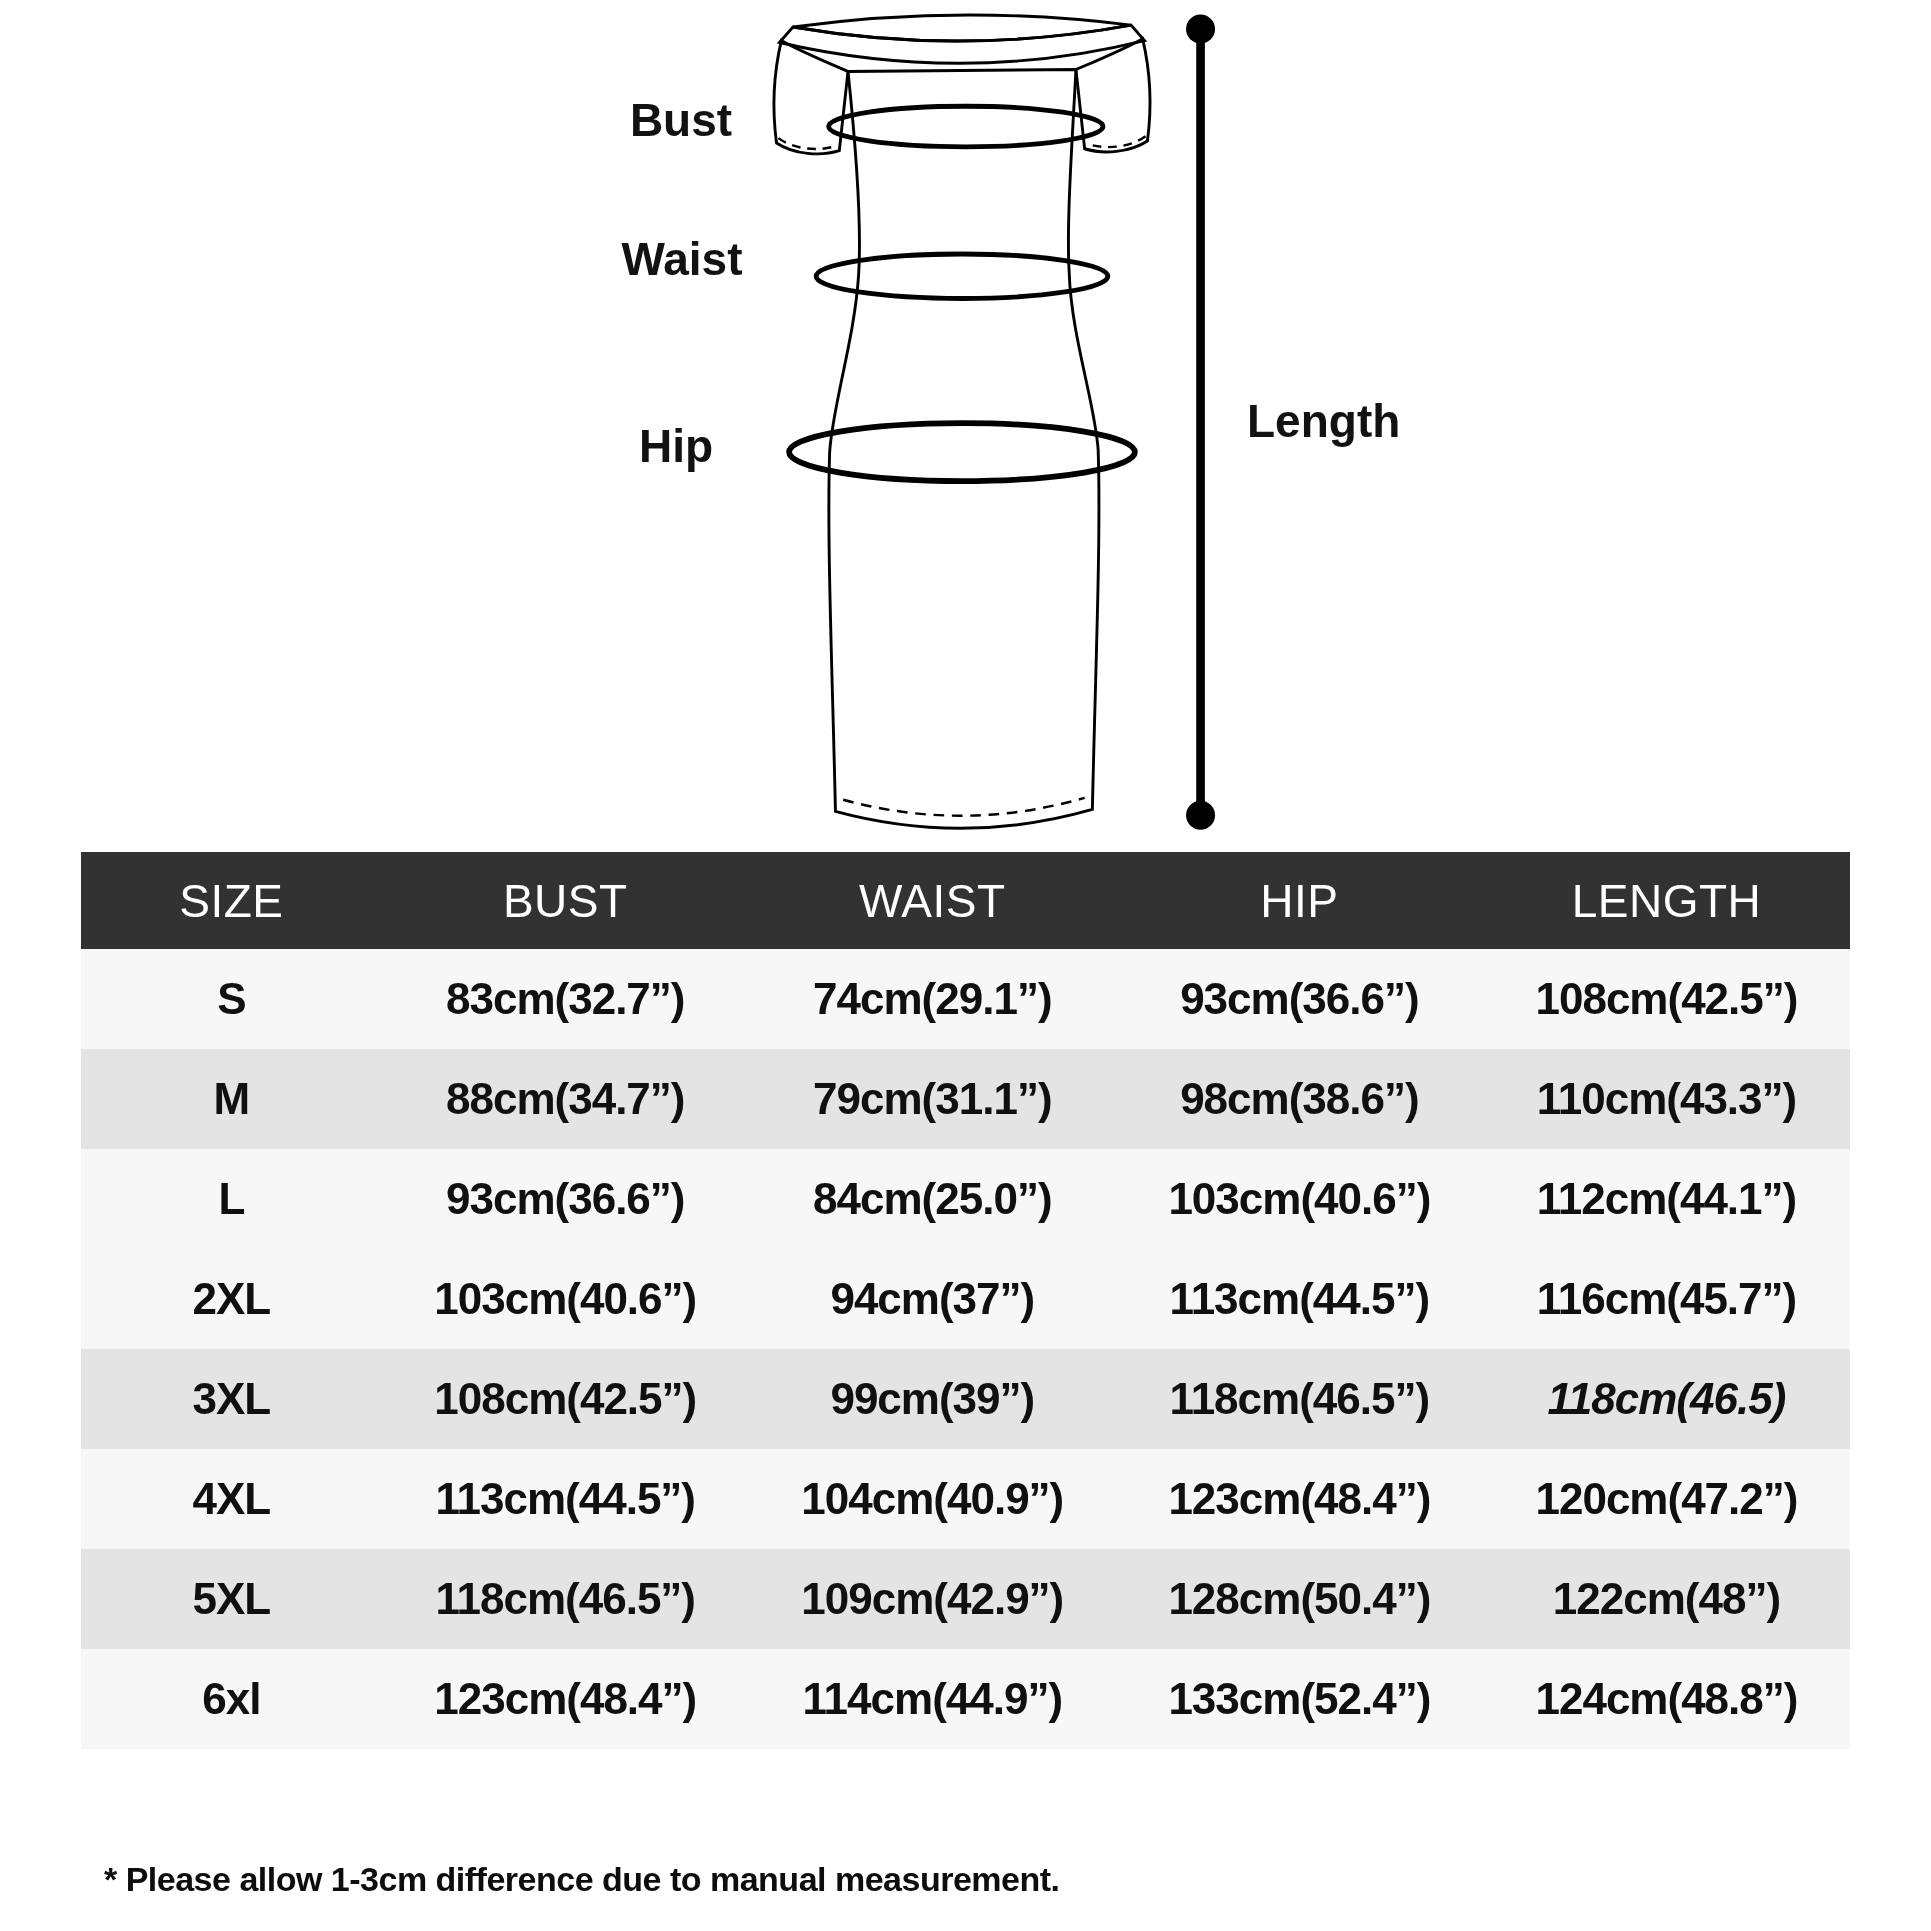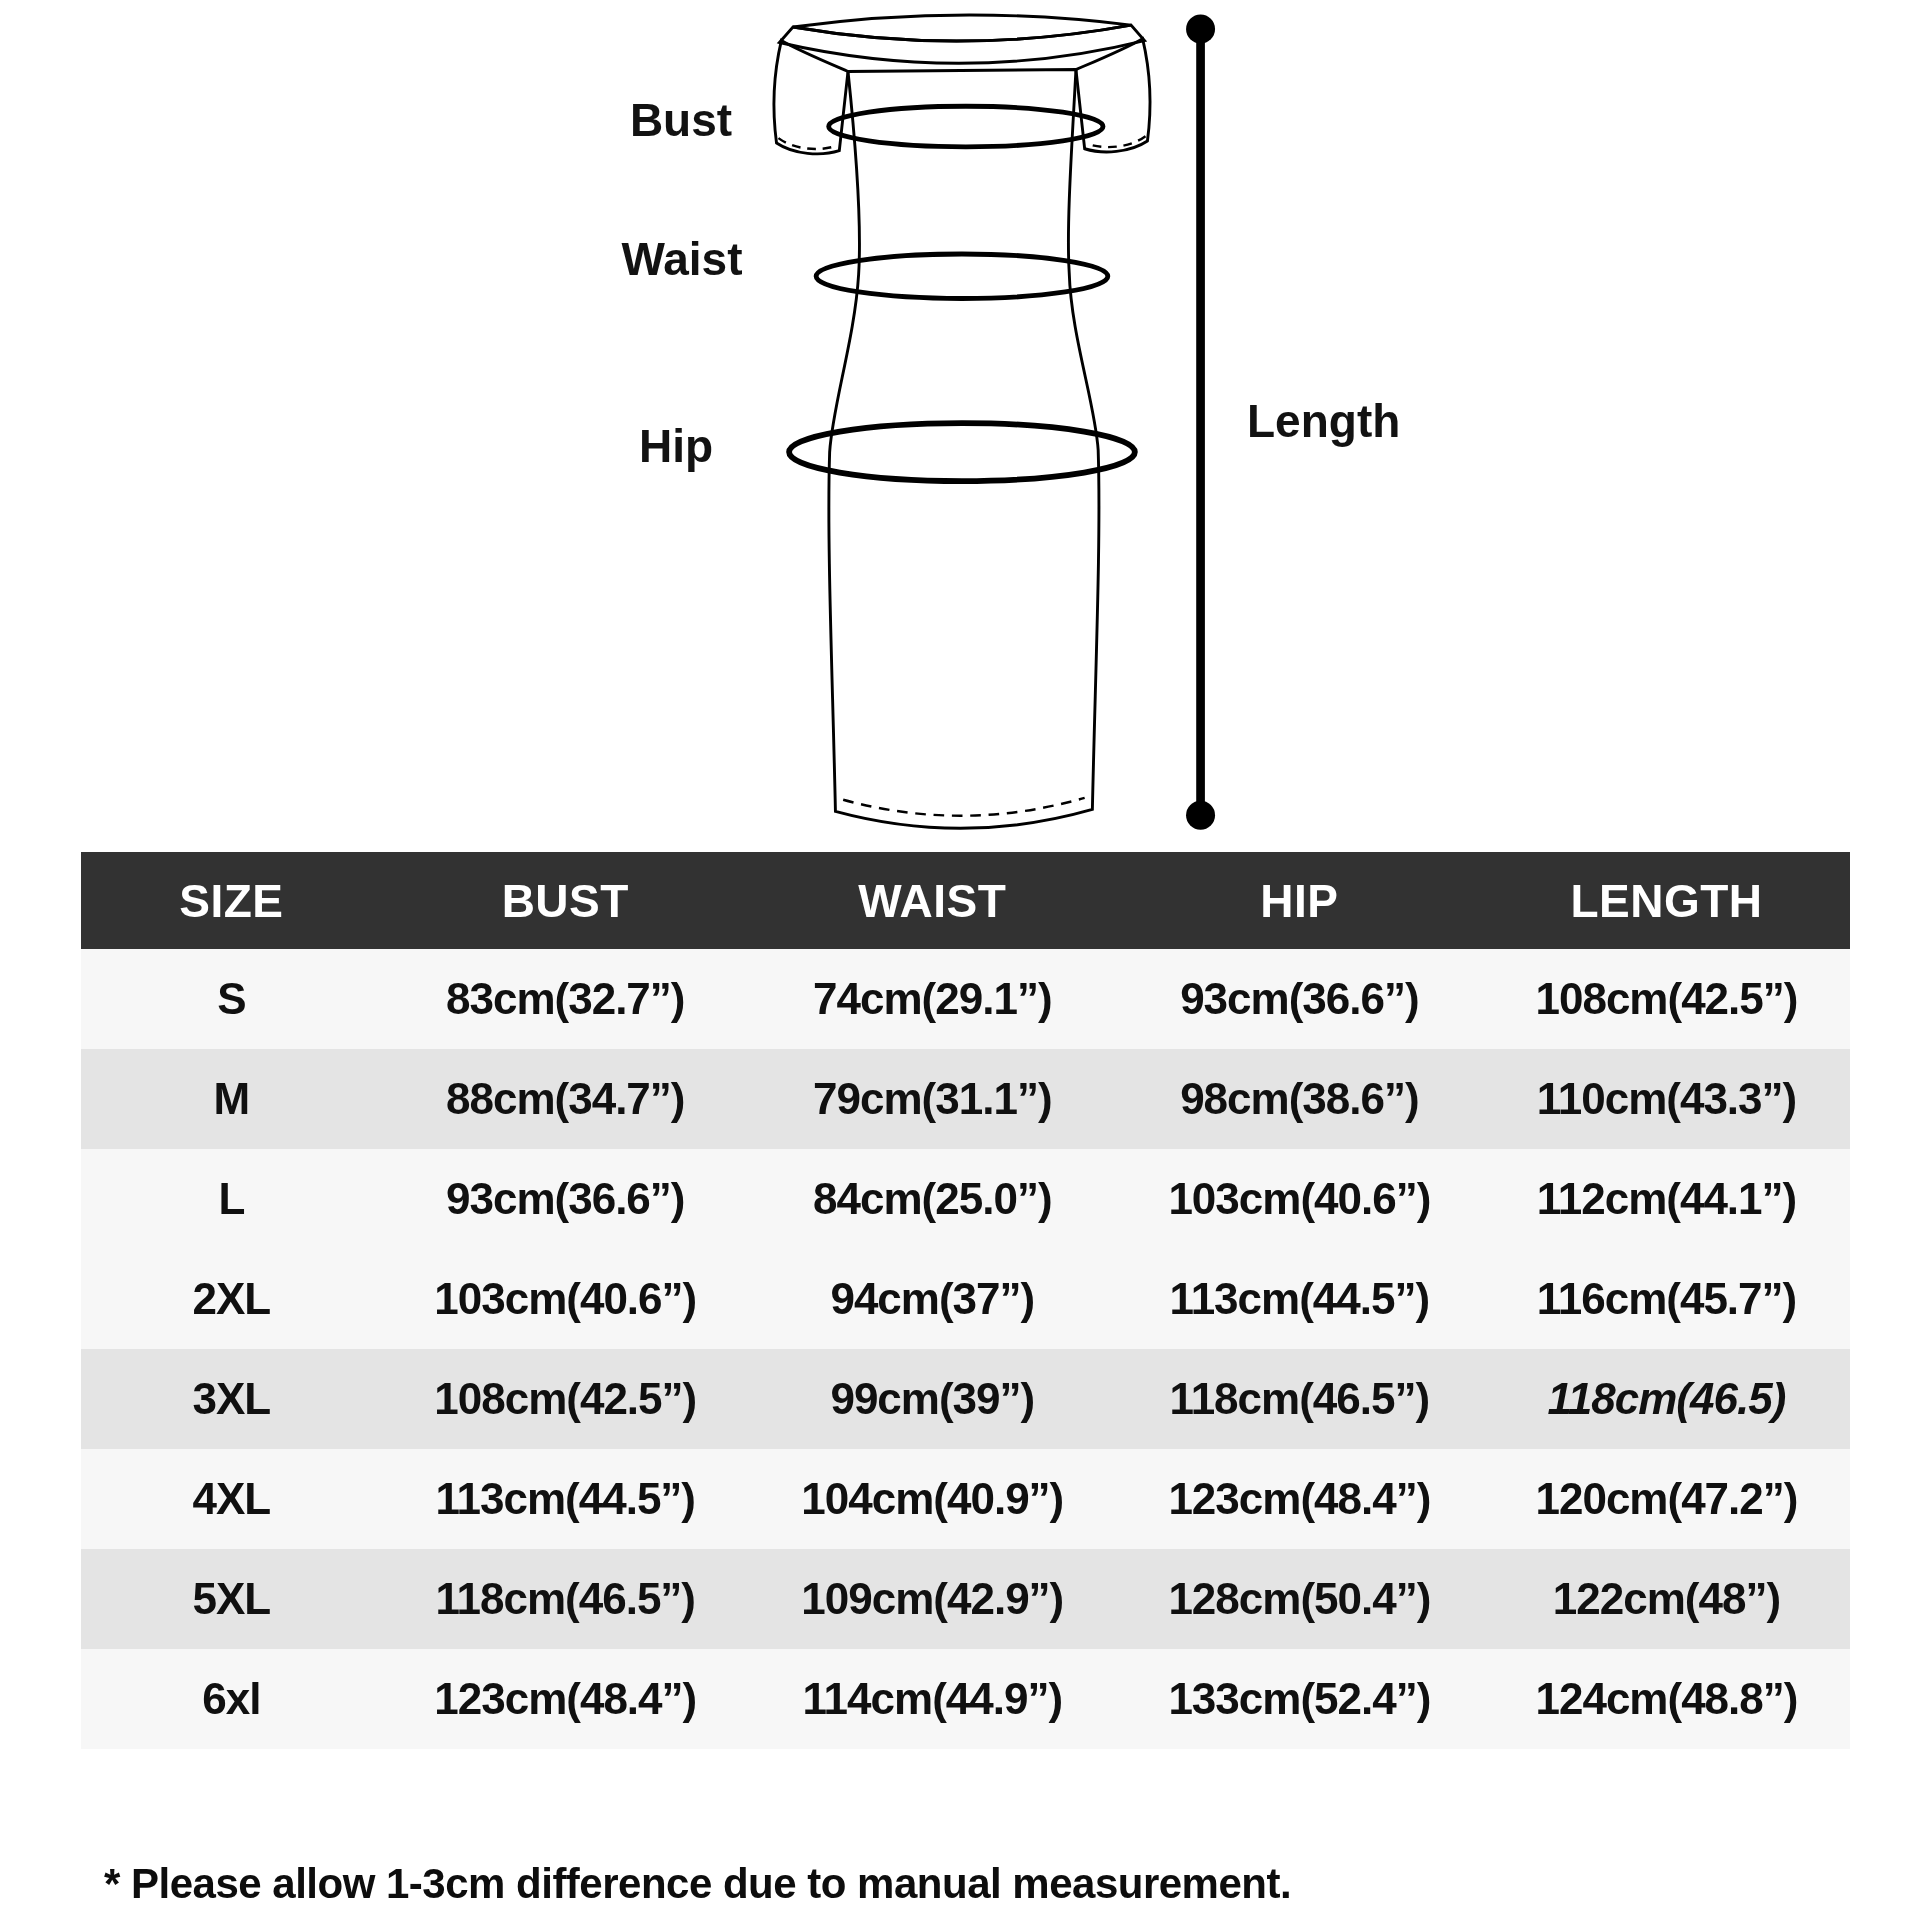--- a/index.html
+++ b/index.html
@@ -9,29 +9,29 @@
   }
   .lbl{
     position:absolute;font-weight:bold;font-size:46px;color:#121212;
     text-align:center;white-space:nowrap;
   }
   table.size-table{
     position:absolute;left:81px;top:852px;width:1769px;
     border-collapse:collapse;table-layout:fixed;
   }
   table.size-table th{
-    height:95px;font-size:46px;font-weight:bold;color:#ffffff;
+    height:95px;font-size:46px;font-weight:normal;color:#ffffff;
     letter-spacing:0.5px;
   }
   table.size-table td{
     height:98px;font-size:44px;font-weight:bold;color:#101010;
     text-align:center;letter-spacing:-1px;
   }
   .footnote{
-    position:absolute;left:104px;top:1860px;font-size:42px;font-weight:bold;
+    position:absolute;left:104px;top:1860px;font-size:34px;font-weight:bold;
     color:#0d0d0d;letter-spacing:-0.5px;white-space:nowrap;
   }
   svg .ln{fill:none;stroke:#000;}
 </style>
 </head>
 <body>
 
 <div class="canvas">
 
   <svg style="position:absolute;left:676px;top:0;" width="599" height="850" viewBox="0 0 620 880">

